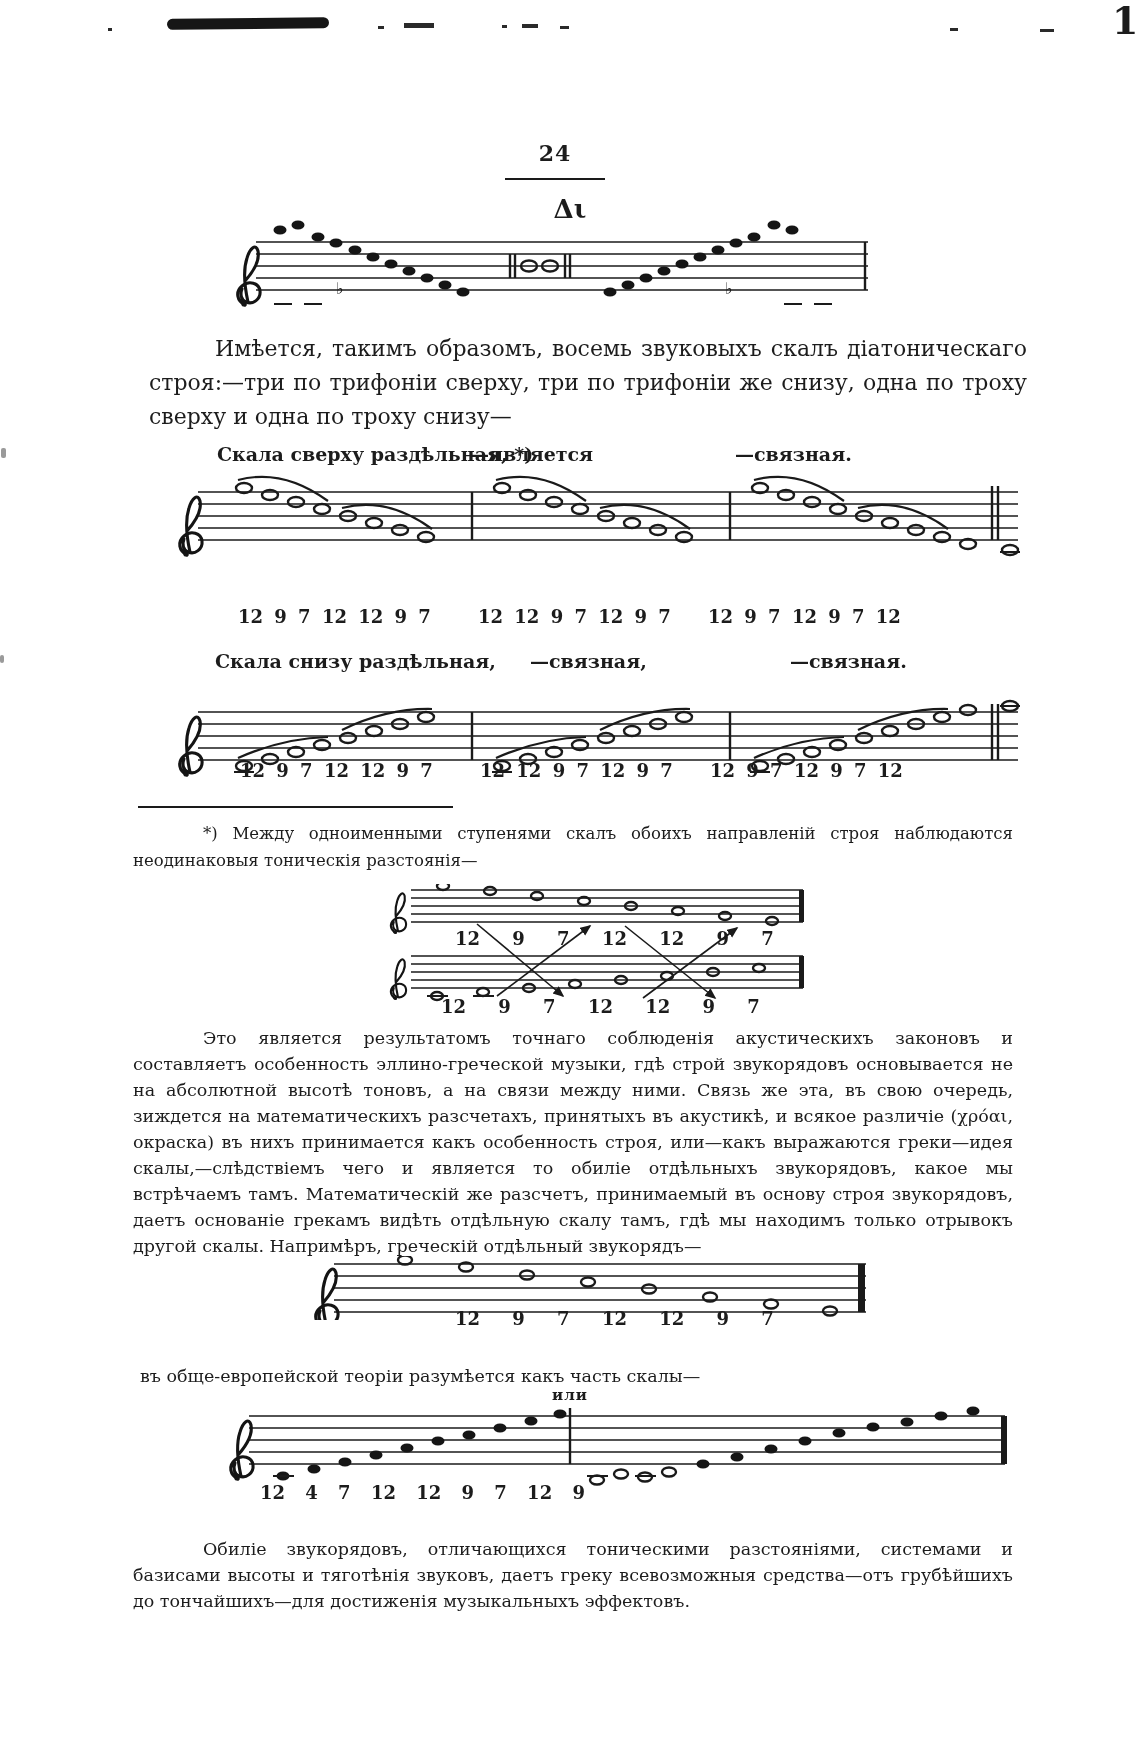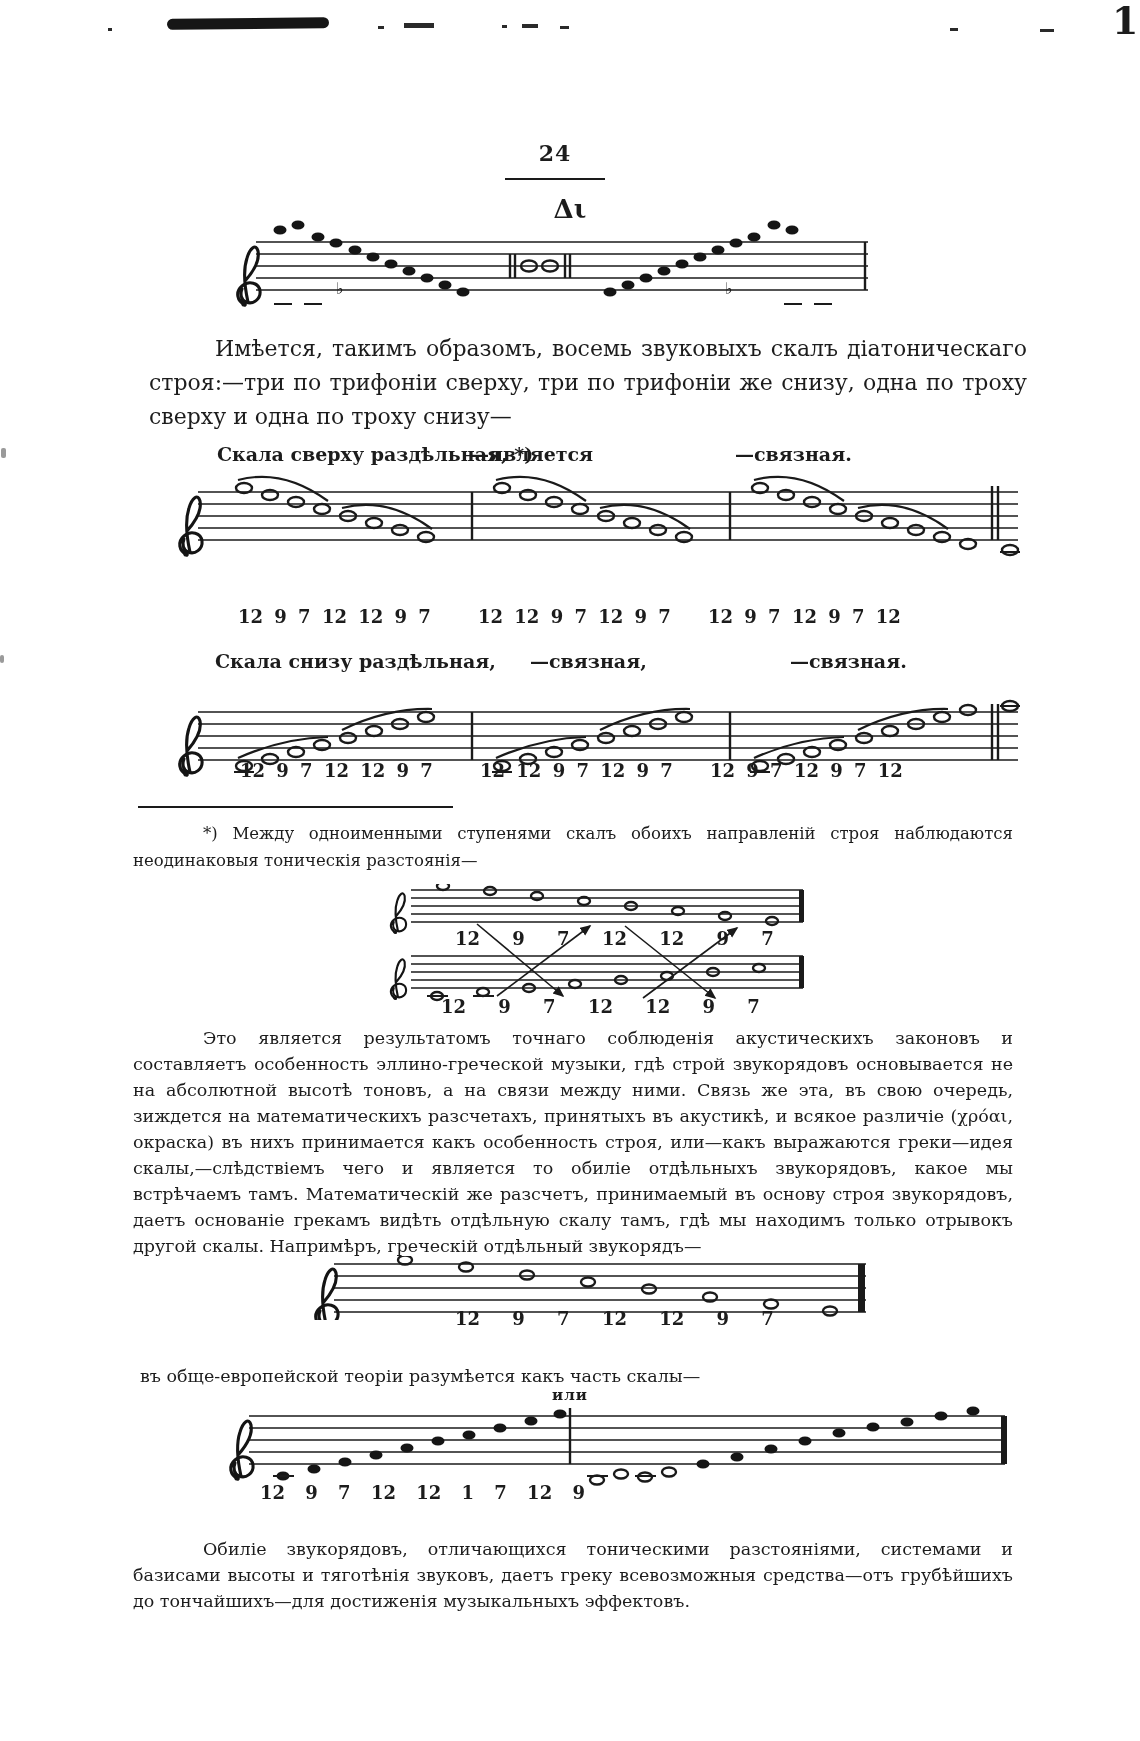--- a/index.html
+++ b/index.html
@@ -392,17 +392,17 @@
         <ellipse class="fn" cx="512" cy="55" rx="6.5" ry="4.6"></ellipse>
       <ellipse class="fn" cx="546" cy="47" rx="6.5" ry="4.6"></ellipse>
         <ellipse class="fn" cx="580" cy="39" rx="6.5" ry="4.6"></ellipse>
       <ellipse class="fn" cx="614" cy="31" rx="6.5" ry="4.6"></ellipse>
         <ellipse class="fn" cx="648" cy="25" rx="6.5" ry="4.6"></ellipse>
       <ellipse class="fn" cx="682" cy="20" rx="6.5" ry="4.6"></ellipse>
         <ellipse class="fn" cx="716" cy="14" rx="6.5" ry="4.6"></ellipse>
       <ellipse class="fn" cx="748" cy="9" rx="6.5" ry="4.6"></ellipse>
     </g>
   </svg>
-  <div class="abs num ws14" style="left:260px;top:1482px;">12 9 7 12 12 1 7 12 9</div>
+  <div class="abs num ws14" style="left:260px;top:1482px;">12 4 7 12 12 9 7 12 9</div>
 
   <div class="abs body-sm indent" style="left:133px;top:1536px;">Обиліе звукорядовъ, отличающихся тоническими разстояніями, системами и базисами высоты и тяготѣнія звуковъ, даетъ греку всевозможныя средства—отъ грубѣйшихъ до тончайшихъ—для достиженія музыкальныхъ эффектовъ.</div>
 
 </div>
 
 </body></html>

